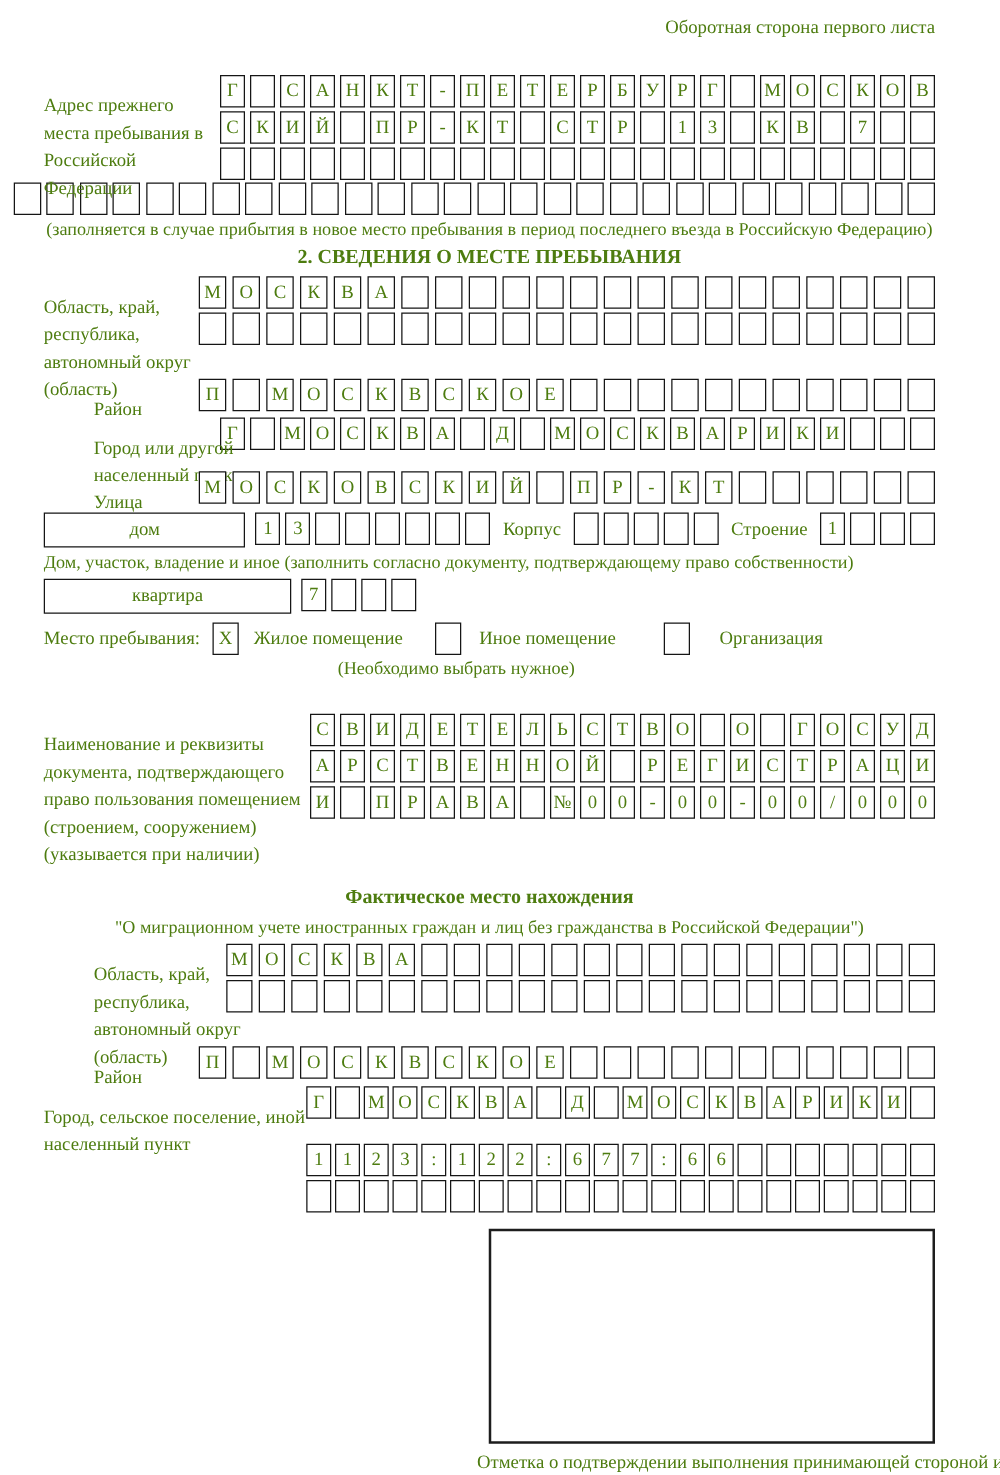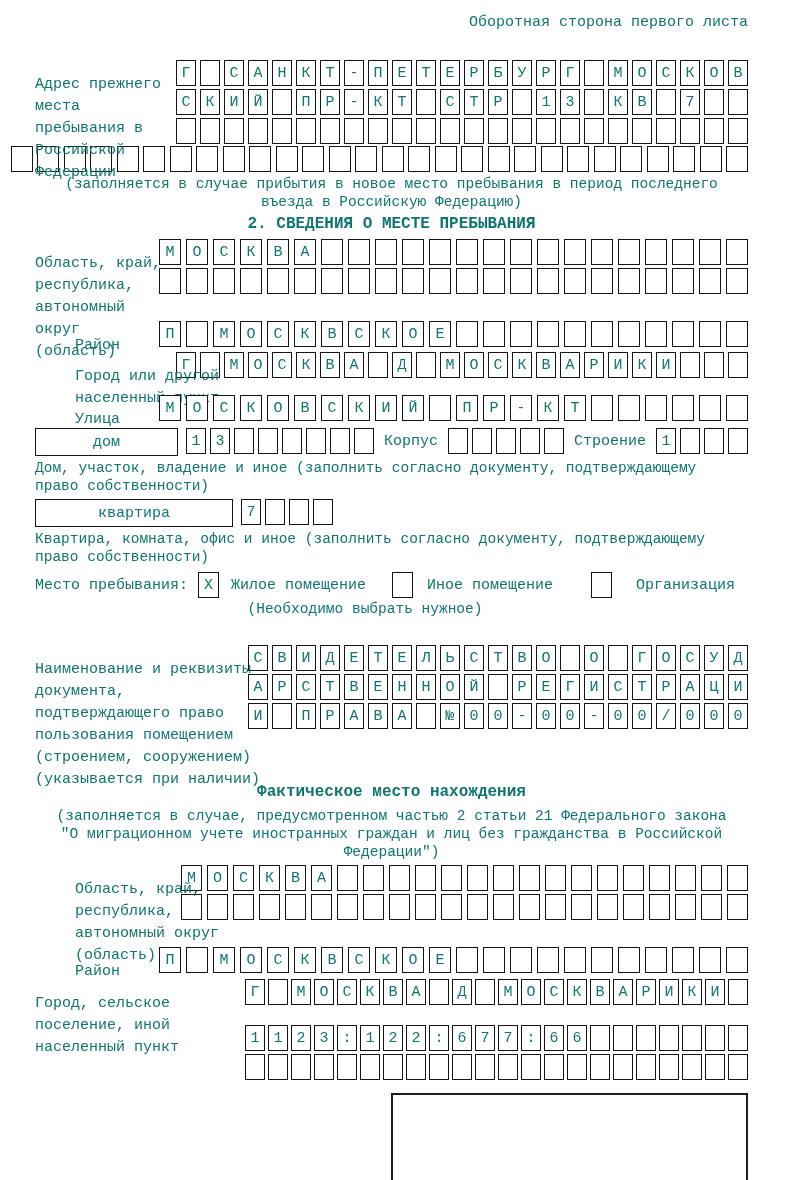--- a/index.html
+++ b/index.html
@@ -1,19 +1,19 @@
 <!DOCTYPE html>
 <html><head>
 <meta charset="utf-8">
 <style>
   * { margin:0; padding:0; box-sizing:border-box; }
   html,body { background:#fff; }
   .page {
     width:800px; height:1180px; background:#ffffff; overflow:hidden;
-    font-family:Liberation Mono, monospace; color:#0f766e; position:relative;
+    font-family:Liberation Serif, serif; color:#4d7c0f; position:relative;
     padding:14px 52px 0 35px;
   }
   .top-note { text-align:right; font-size:15px; height:20px; }
 
   
   .frow { position:relative; width:100%; }
   .flabel { position:absolute; left:0; top:14px; font-size:15px; line-height:22px; }
   .w140 { width:142px; }
   .w130 { width:132px; }
   .w150 { width:150px;margin-left:40px; }
@@ -349,21 +349,20 @@
 
   <div class="house-row">
     <div class="wide-box kv-box">квартира</div>
     <div class="cells v-house">
         <span class="cell">7</span>
         <span class="cell"></span>
         <span class="cell"></span>
         <span class="cell"></span>
       </div>
   </div>
-  <div class="caption mb2">Квартира, комната, офис и иное (заполнить согласно документу, подтверждающему право собственности)</div>
 
   <div class="stay-row">
     <span>Место пребывания:</span>
     <span class="checkbox" style="margin-left:10px;">X</span>
     <span style="margin-left:12px;">Жилое помещение</span>
     <span class="checkbox" style="margin-left:26px;"></span>
     <span style="margin-left:14px;">Иное помещение</span>
     <span class="checkbox" style="margin-left:38px;"></span>
     <span style="margin-left:24px;">Организация</span>
   </div>
@@ -436,21 +435,20 @@
         <span class="cell">0</span>
         <span class="cell">0</span>
         <span class="cell">/</span>
         <span class="cell">0</span>
         <span class="cell">0</span>
         <span class="cell">0</span>
       </div>
   </div>
 
   <div class="sec-title" style="margin-top:8px;">Фактическое место нахождения</div>
-  <div class="caption center">(заполняется в случае, предусмотренном частью 2 статьи 21 Федерального закона</div>
   <div class="caption center mb4">"О миграционном учете иностранных граждан и лиц без гражданства в Российской Федерации")</div>
 
   <div class="frow" style="min-height:82px;">
     <div class="flabel w150">Область, край, республика, автономный округ (область)</div>
     <div class="cells v-fact">
         <span class="cell">М</span>
         <span class="cell">О</span>
         <span class="cell">С</span>
         <span class="cell">К</span>
         <span class="cell">В</span>

